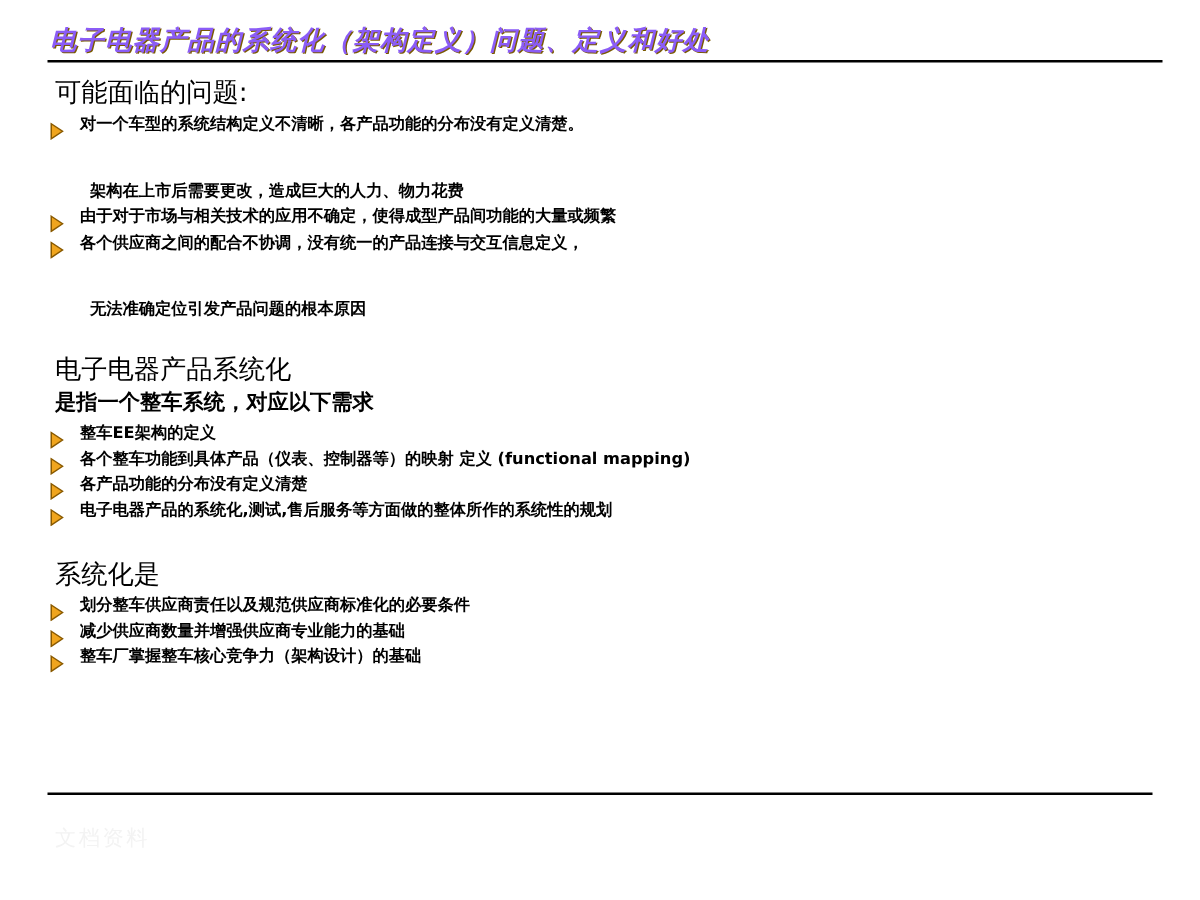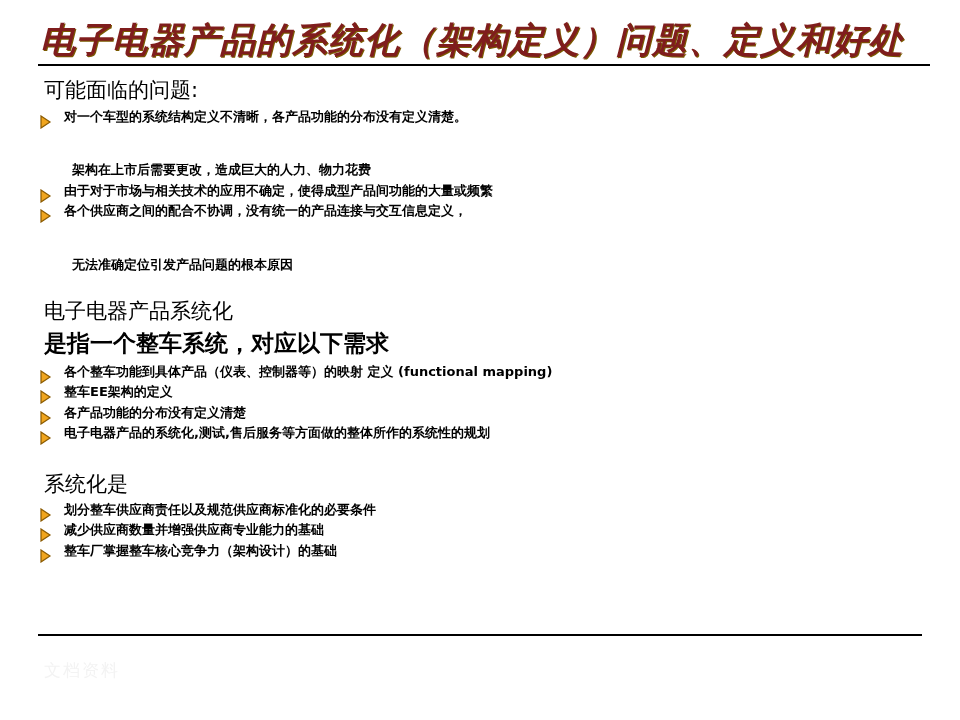--- a/index.html
+++ b/index.html
@@ -15,43 +15,43 @@
     overflow: hidden;
   }
   .slide {
     position: relative;
     width: 960px;
     height: 720px;
     box-sizing: border-box;
     padding: 14px 30px 0 38px;
   }
   .slide-title {
-    font-size: 35px;
+    font-size: 21px;
     font-weight: bold;
     font-style: italic;
     letter-spacing: 1px;
-    color: #7f1d1d;
+    color: #8b5cf6;
     text-shadow: 1px 1px 0 #7a5a00;
     line-height: 1.15;
     margin: 6px 0 4px 2px;
     white-space: nowrap;
   }
   .title-rule {
     height: 2px;
     background: #000000;
     margin: 2px 0 10px 0;
   }
   .section-head {
     font-size: 21px;
     font-weight: normal;
     line-height: 1.35;
     margin: 0 0 2px 6px;
   }
   .plain-line {
-    font-size: 23px;
+    font-size: 17px;
     font-weight: bold;
     line-height: 1.4;
     margin: 0 0 2px 6px;
   }
   .bullet-list {
     list-style: none;
     margin: 0;
     padding: 0;
   }
   .bullet {
@@ -142,29 +142,29 @@
   <div>
     <div class="section-head">电子电器产品系统化</div>
     <div class="plain-line">是指一个整车系统，对应以下需求</div>
     <ul class="bullet-list">
       <li class="bullet">
         <span class="marker">
           <svg width="14" height="14" viewBox="0 0 14 14">
               <path d="M1 1 L10 7 L1 13 Z" fill="#f0a51e" stroke="#8a5a00" stroke-width="1.2"></path>
             </svg>
         </span>
+        <span class="txt">整车EE架构的定义</span>
+      </li>
+      <li class="bullet">
+        <span class="marker">
+          <svg width="14" height="14" viewBox="0 0 14 14">
+              <path d="M1 1 L10 7 L1 13 Z" fill="#f0a51e" stroke="#8a5a00" stroke-width="1.2"></path>
+            </svg>
+        </span>
         <span class="txt">各个整车功能到具体产品（仪表、控制器等）的映射 定义 (functional mapping)</span>
-      </li>
-      <li class="bullet">
-        <span class="marker">
-          <svg width="14" height="14" viewBox="0 0 14 14">
-              <path d="M1 1 L10 7 L1 13 Z" fill="#f0a51e" stroke="#8a5a00" stroke-width="1.2"></path>
-            </svg>
-        </span>
-        <span class="txt">整车EE架构的定义</span>
       </li>
       <li class="bullet">
         <span class="marker">
           <svg width="14" height="14" viewBox="0 0 14 14">
               <path d="M1 1 L10 7 L1 13 Z" fill="#f0a51e" stroke="#8a5a00" stroke-width="1.2"></path>
             </svg>
         </span>
         <span class="txt">各产品功能的分布没有定义清楚</span>
       </li>
       <li class="bullet">

